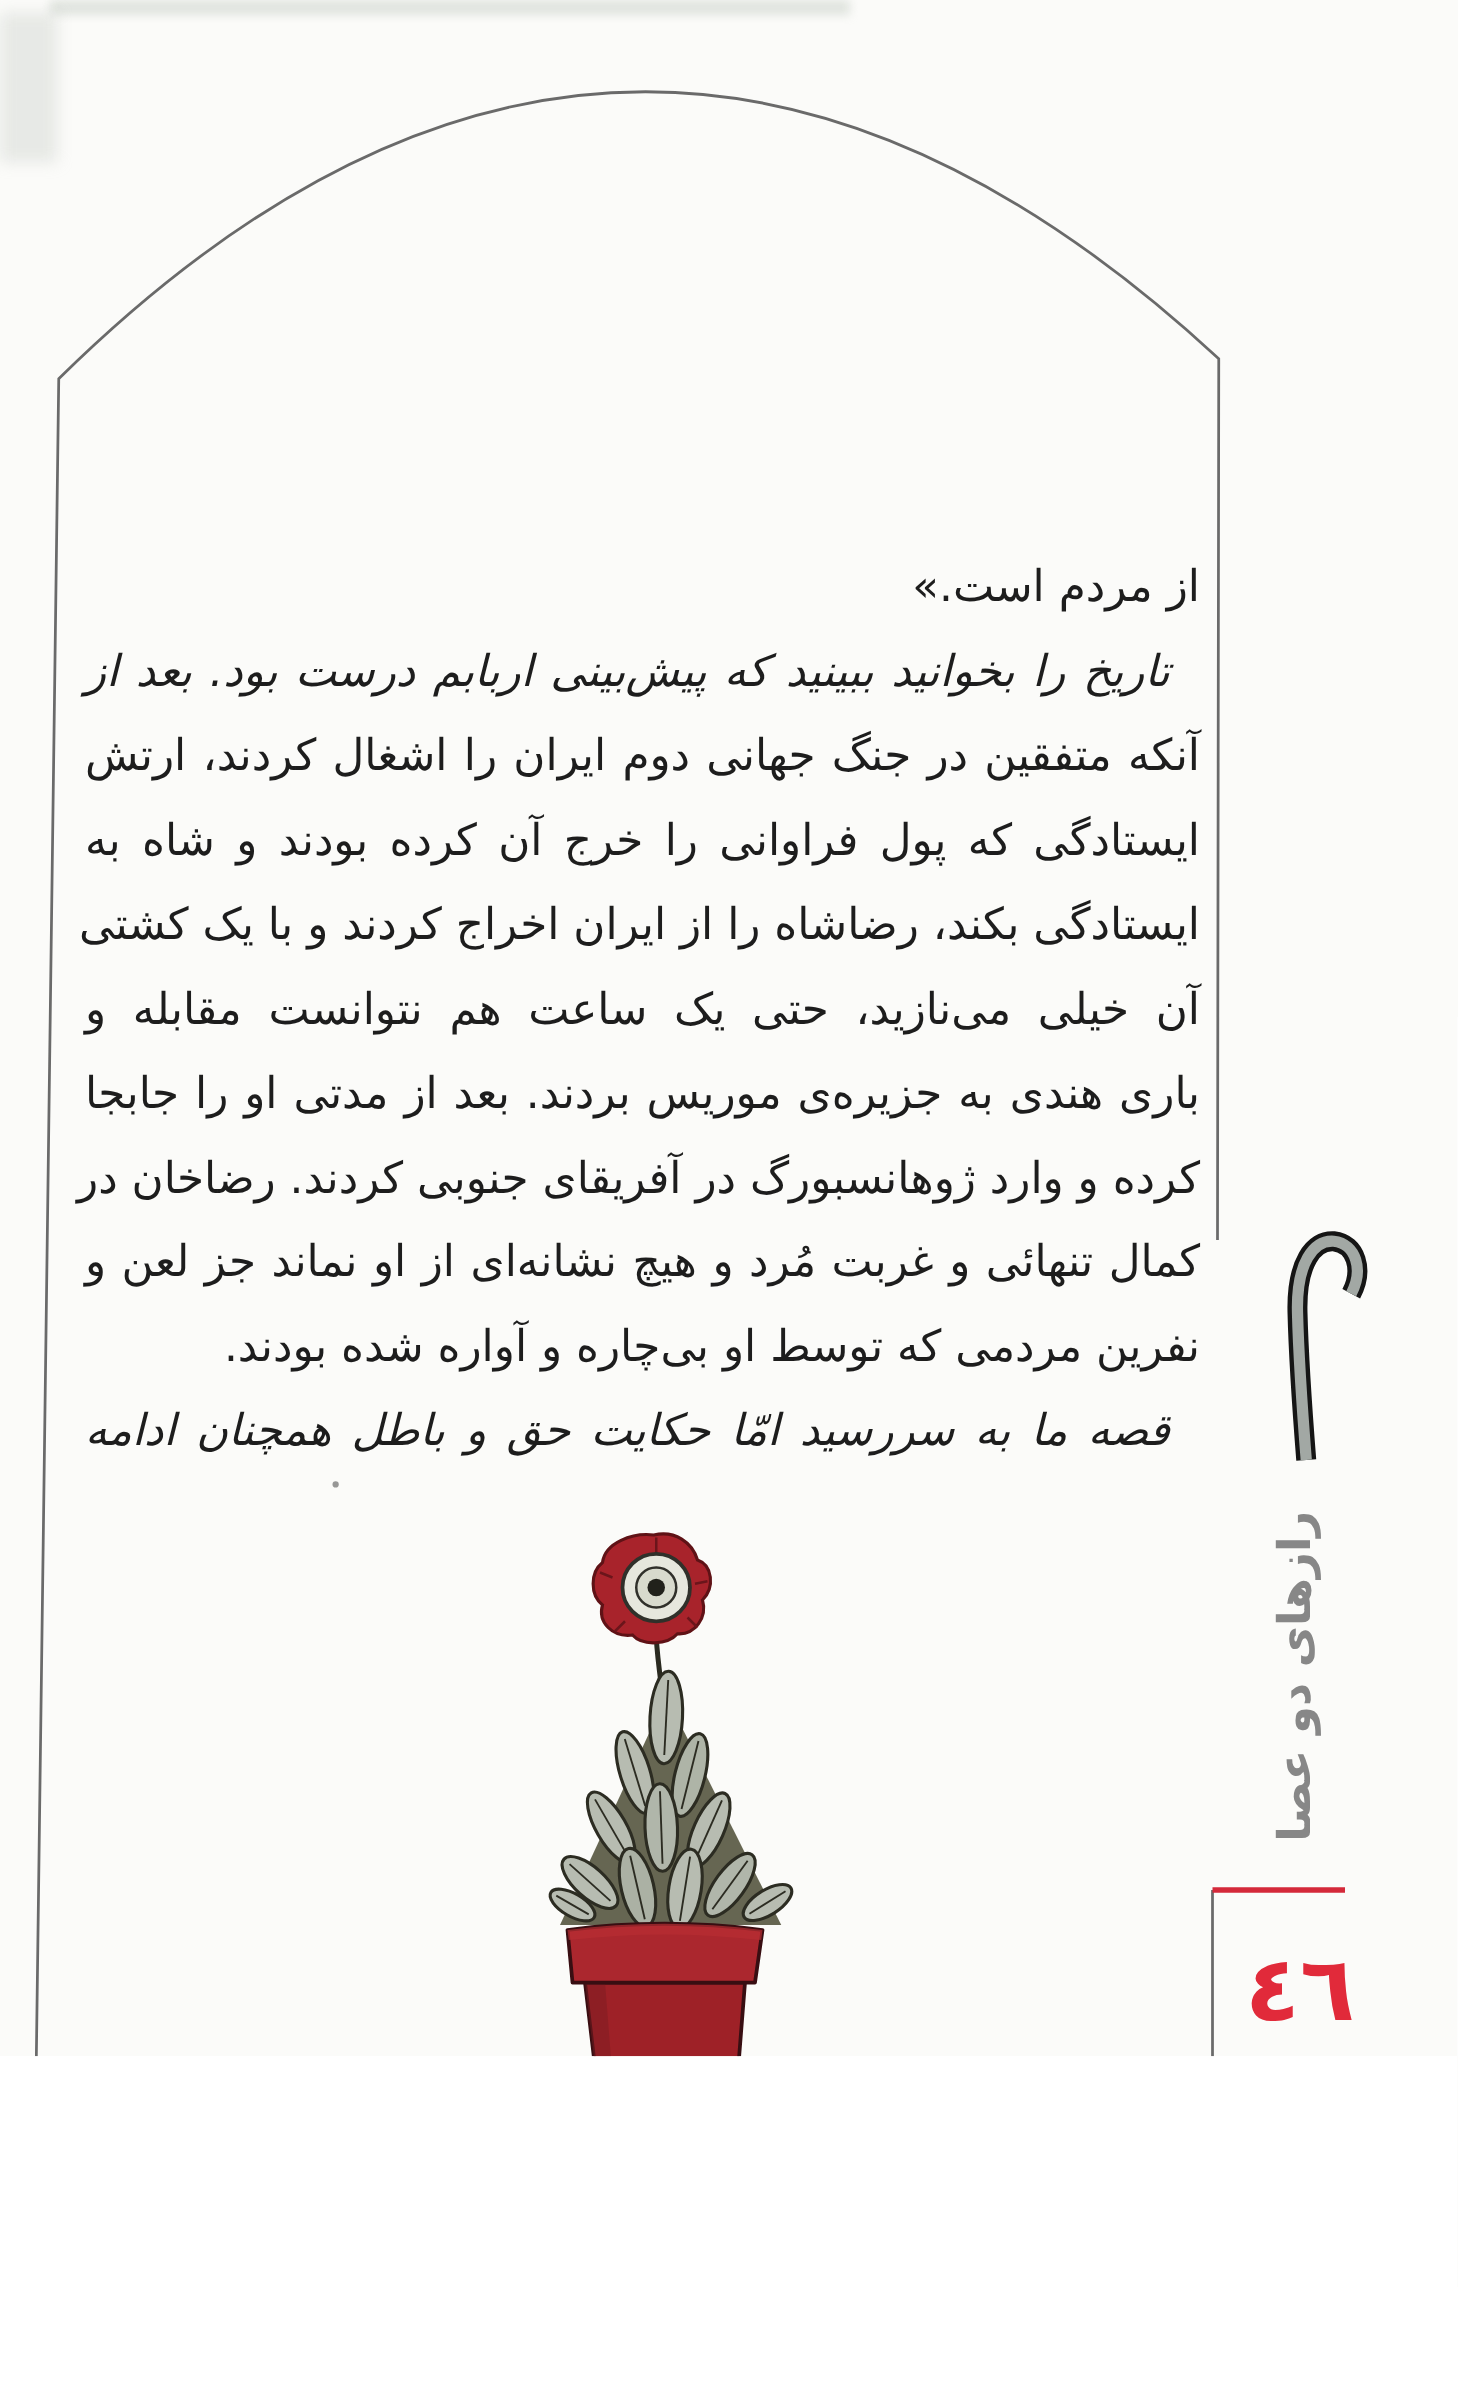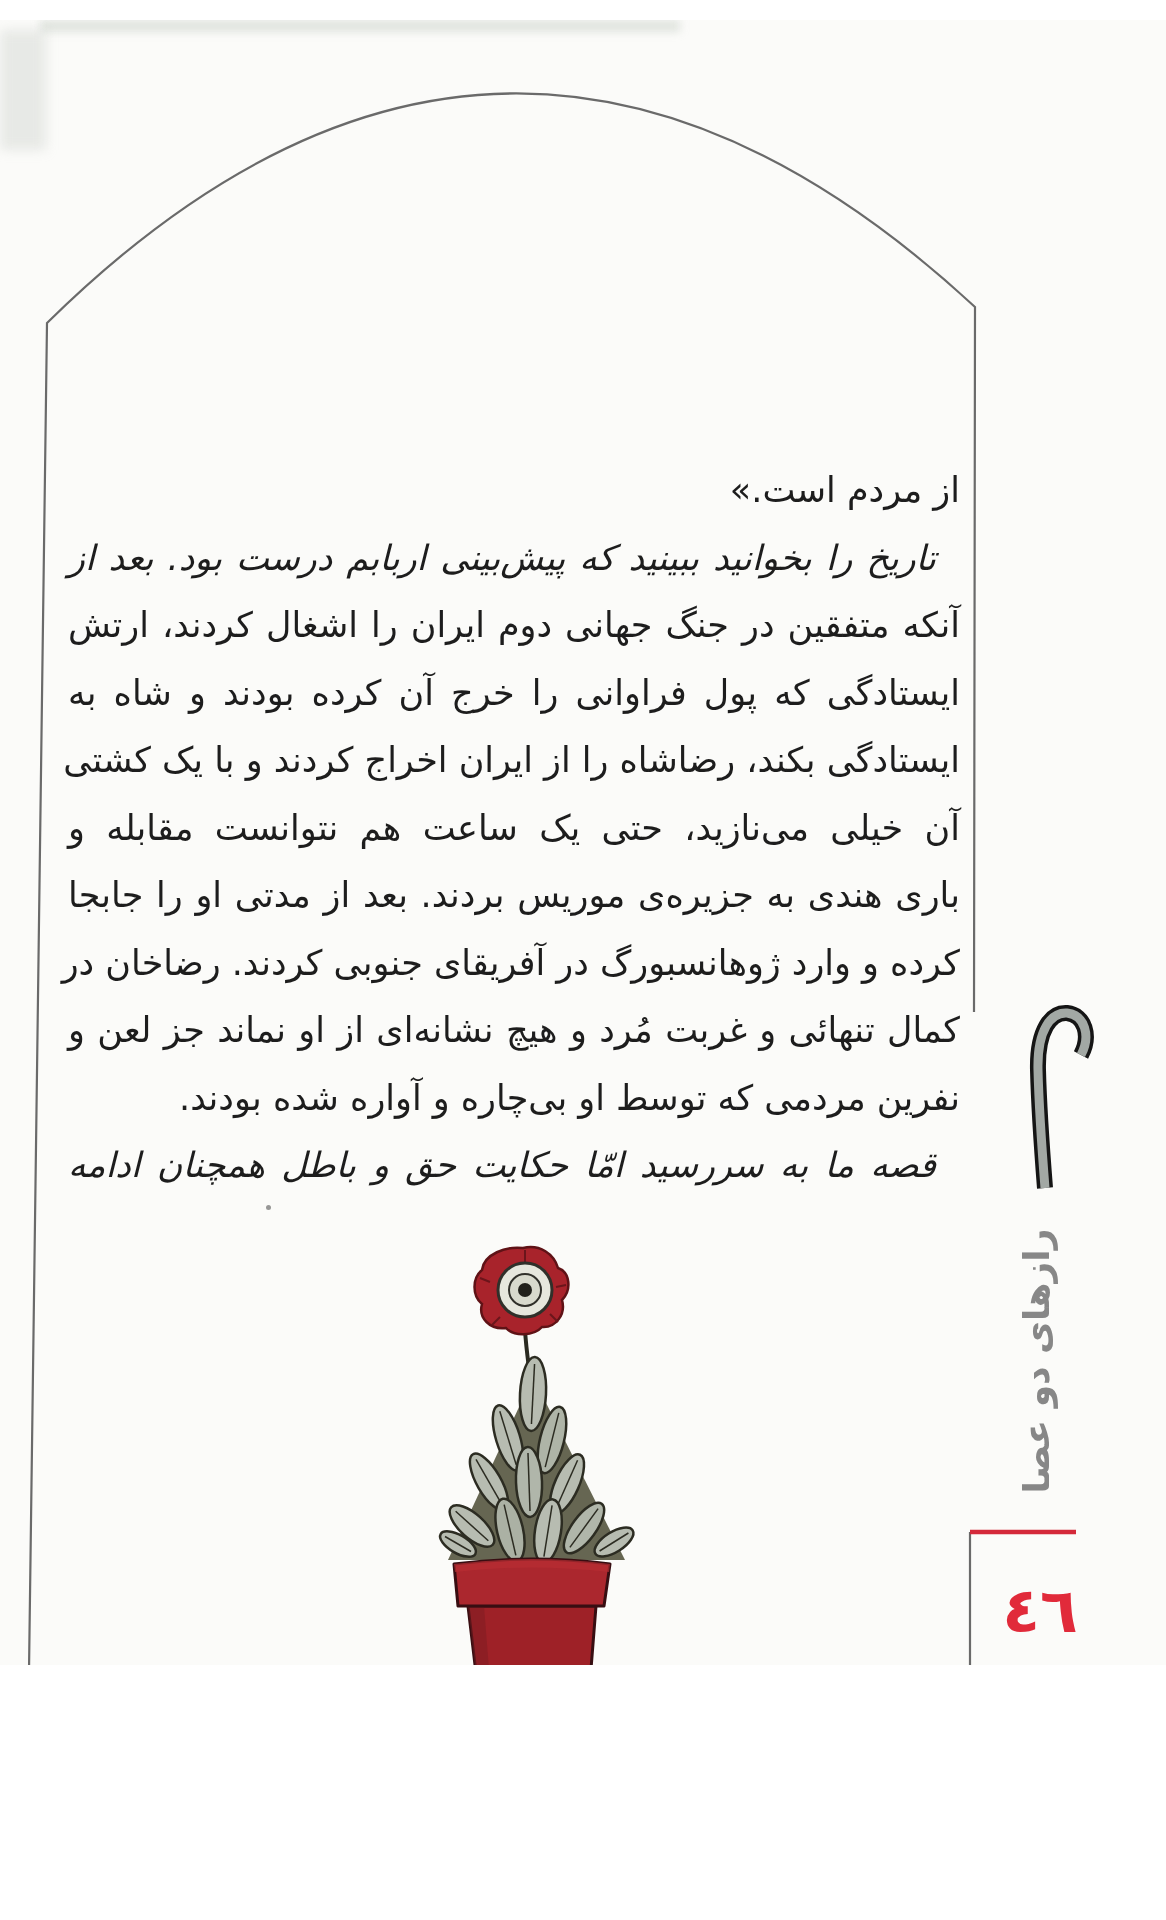--- a/index.html
+++ b/index.html
@@ -2,21 +2,20 @@
 <html><head>
 <meta charset="utf-8">
 <style>
   html,body{margin:0;padding:0;background:#ffffff;}
   .page{
     position:relative;
     width:1166px;height:1645px;
     background:#fbfbf9;
     overflow:hidden;
     font-family:"DejaVu Sans",sans-serif;
-    margin-top:20px;
   }
   .frame-svg,.flower-svg,.cane-svg{position:absolute;pointer-events:none;}
   .frame-svg{left:0;top:0;}
 
   
   .text-block{
     position:absolute;
     left:68px;top:437px;width:892px;
     direction:rtl;
     color:#1d1d1d;
@@ -46,21 +45,21 @@
     font-weight:bold;
     letter-spacing:1px;
     color:#878787;
   }
   .page-number{
     position:absolute;
     left:985px;top:1545px;
     width:110px;height:92px;
     line-height:92px;
     text-align:center;
-    font-size:62px;
+    font-size:72px;
     font-weight:bold;
     color:#e12a3a;
   }
 
   
   .artifact{position:absolute;pointer-events:none;}
   .bottom-band{
     left:140px;top:1894px;width:1026px;height:26px;
     background:linear-gradient(90deg, rgba(158,164,156,.28) 0%, rgba(120,128,120,.42) 55%, rgba(135,142,134,.38) 100%);
     filter:blur(3px);border-radius:8px;

